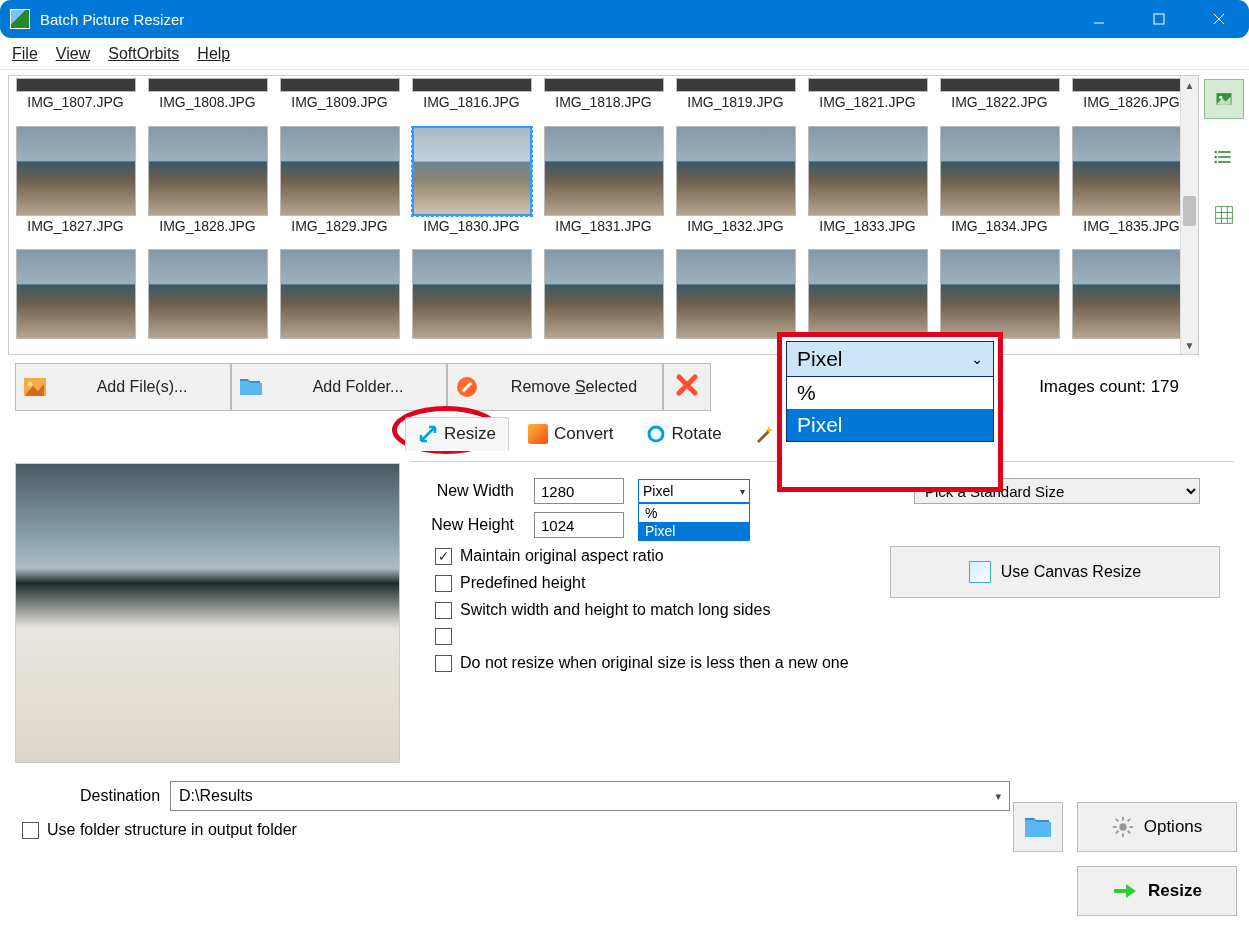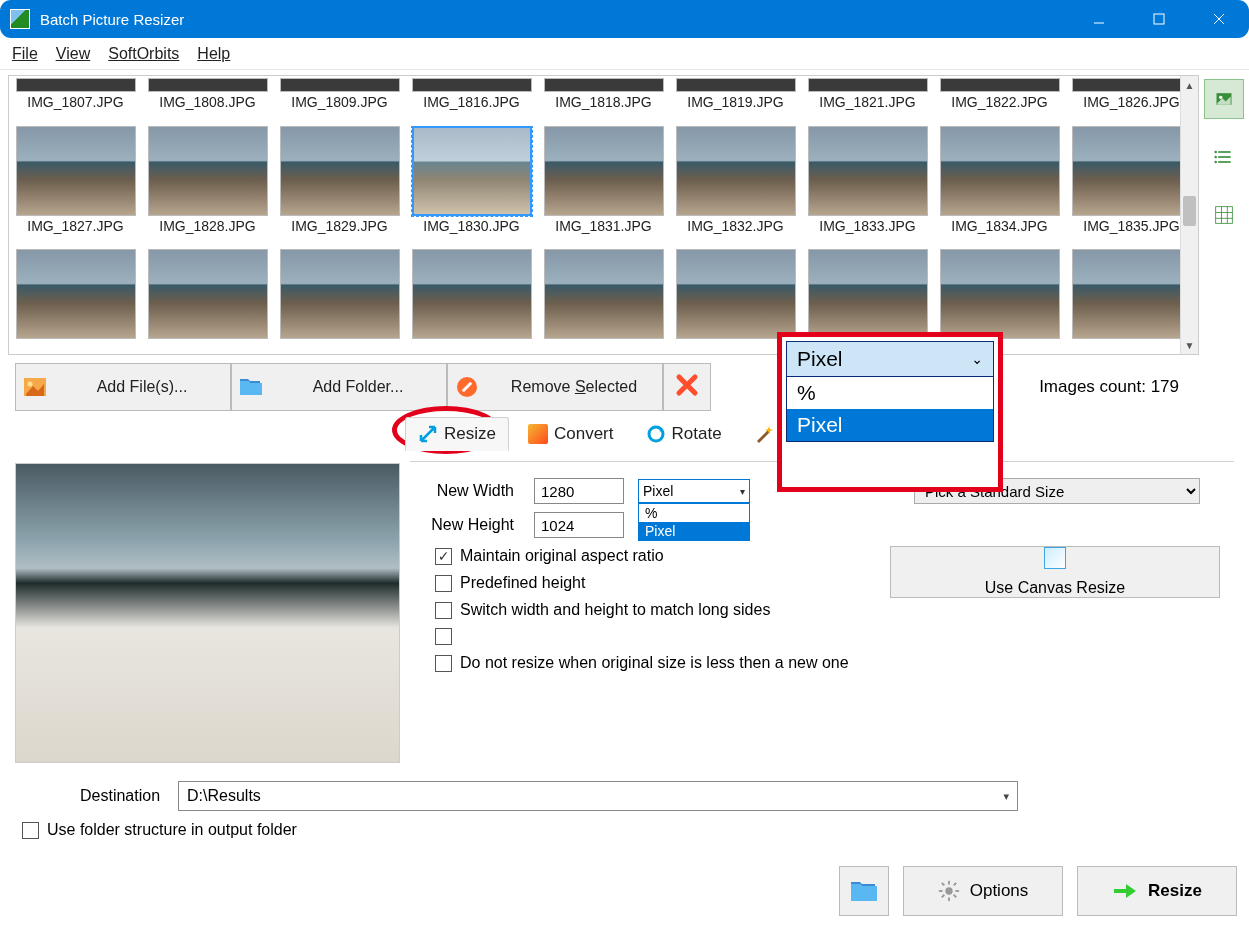--- a/index.html
+++ b/index.html
@@ -57,40 +57,40 @@
 .unit-sel { width:112px; height:24px; border:1px solid #0078d7; font-size:14px; padding:0 4px; display:flex; align-items:center; justify-content:space-between; background:#fff; position:relative; }
 .unit-sel .caret { font-size:10px; color:#333; }
 .unit-dd { position:absolute; top:23px; left:-1px; width:112px; border:1px solid #0078d7; background:#fff; z-index:5; font-size:14px; }
 .unit-dd div { padding:1px 6px; }
 .unit-dd .hl { background:#0078d7; color:#fff; }
 .std-size { margin-left:150px; }
 .std-size select { width:286px; height:26px; border:1px solid #aaa; font-size:15px; padding:2px 6px; }
 .chk-row { display:flex; align-items:center; gap:8px; margin:9px 0 9px 5px; font-size:16px; }
 .chk { width:17px; height:17px; border:1px solid #555; display:inline-flex; align-items:center; justify-content:center; background:#fff; }
 .chk.checked::after { content:"✓"; font-size:14px; color:#333; line-height:1; }
-.canvas-btn { position:absolute; right:14px; top:84px; width:330px; height:52px; border:1px solid #bbb; background:#f0f0f0; display:flex; align-items:center; justify-content:center; gap:10px; font-size:16px;flex-direction:column; }
+.canvas-btn { position:absolute; right:14px; top:84px; width:330px; height:52px; border:1px solid #bbb; background:#f0f0f0; display:flex; align-items:center; justify-content:center; gap:10px; font-size:16px; }
 .canvas-btn .cicon { width:22px; height:22px; border:1px solid #3da6e0; background:linear-gradient(135deg,#cceeff,#fff); }
 
 .callout { position:absolute; left:777px; top:332px; width:226px; height:160px; border:5px solid #e3001b; background:#fff; z-index:50; padding:4px; }
 .callout-sel { border:1px solid #0a2a7a; background:#cde6f7; height:36px; display:flex; align-items:center; justify-content:space-between; padding:0 10px; font-size:21px; }
 .callout-caret { font-size:14px; }
 .callout-list { border:1px solid #0a2a7a; border-top:none; }
 .callout-list div { padding:4px 10px; font-size:21px; }
 .callout-list .hl { background:#0078d7; color:#fff; }
 
-.dest-row { display:flex; align-items:center; gap:18px; padding:18px 15px 10px 80px; font-size:16px; }
+.dest-row { display:flex; align-items:center; gap:10px; padding:18px 15px 10px 80px; font-size:16px; }
 .dest-row .dlabel { }
 .dest-row .dcombo { flex:1; height:30px; border:1px solid #888; padding:14px 8px; display:flex; align-items:center; justify-content:space-between; max-width:840px; }
 .dest-row .dcombo .dcaret { font-size:11px; color:#444; }
 .browse-btn { width:50px; height:50px; border:1px solid #bbb; background:#f0f0f0; display:flex; align-items:center; justify-content:center; }
 .browse-btn svg { width:28px; height:22px; }
 .opt-btn, .start-btn { width:160px; height:50px; border:1px solid #bbb; background:#f0f0f0; display:flex; align-items:center; gap:10px; justify-content:center; font-size:17px; }
 .start-btn svg { fill:#33cc33; }
 .use-folder-row { padding:0 4px 10px 22px; font-size:16px; display:flex; align-items:center; gap:8px; }
-.bottom-right { position:absolute; right:12px; bottom:12px; display:flex; flex-direction:row; gap:14px; align-items:flex-end; }
+.bottom-right { position:absolute; right:12px; bottom:12px; display:flex; flex-direction:column; gap:14px; align-items:flex-end; }
 .bottom-right .row { display:flex; gap:14px; align-items:center; }
 </style>
 </head>
 <body>
 
 <div class="titlebar">
   <div class="ticon"></div>
   <span>Batch Picture Resizer</span>
   <div class="wctrls">
     <div>

